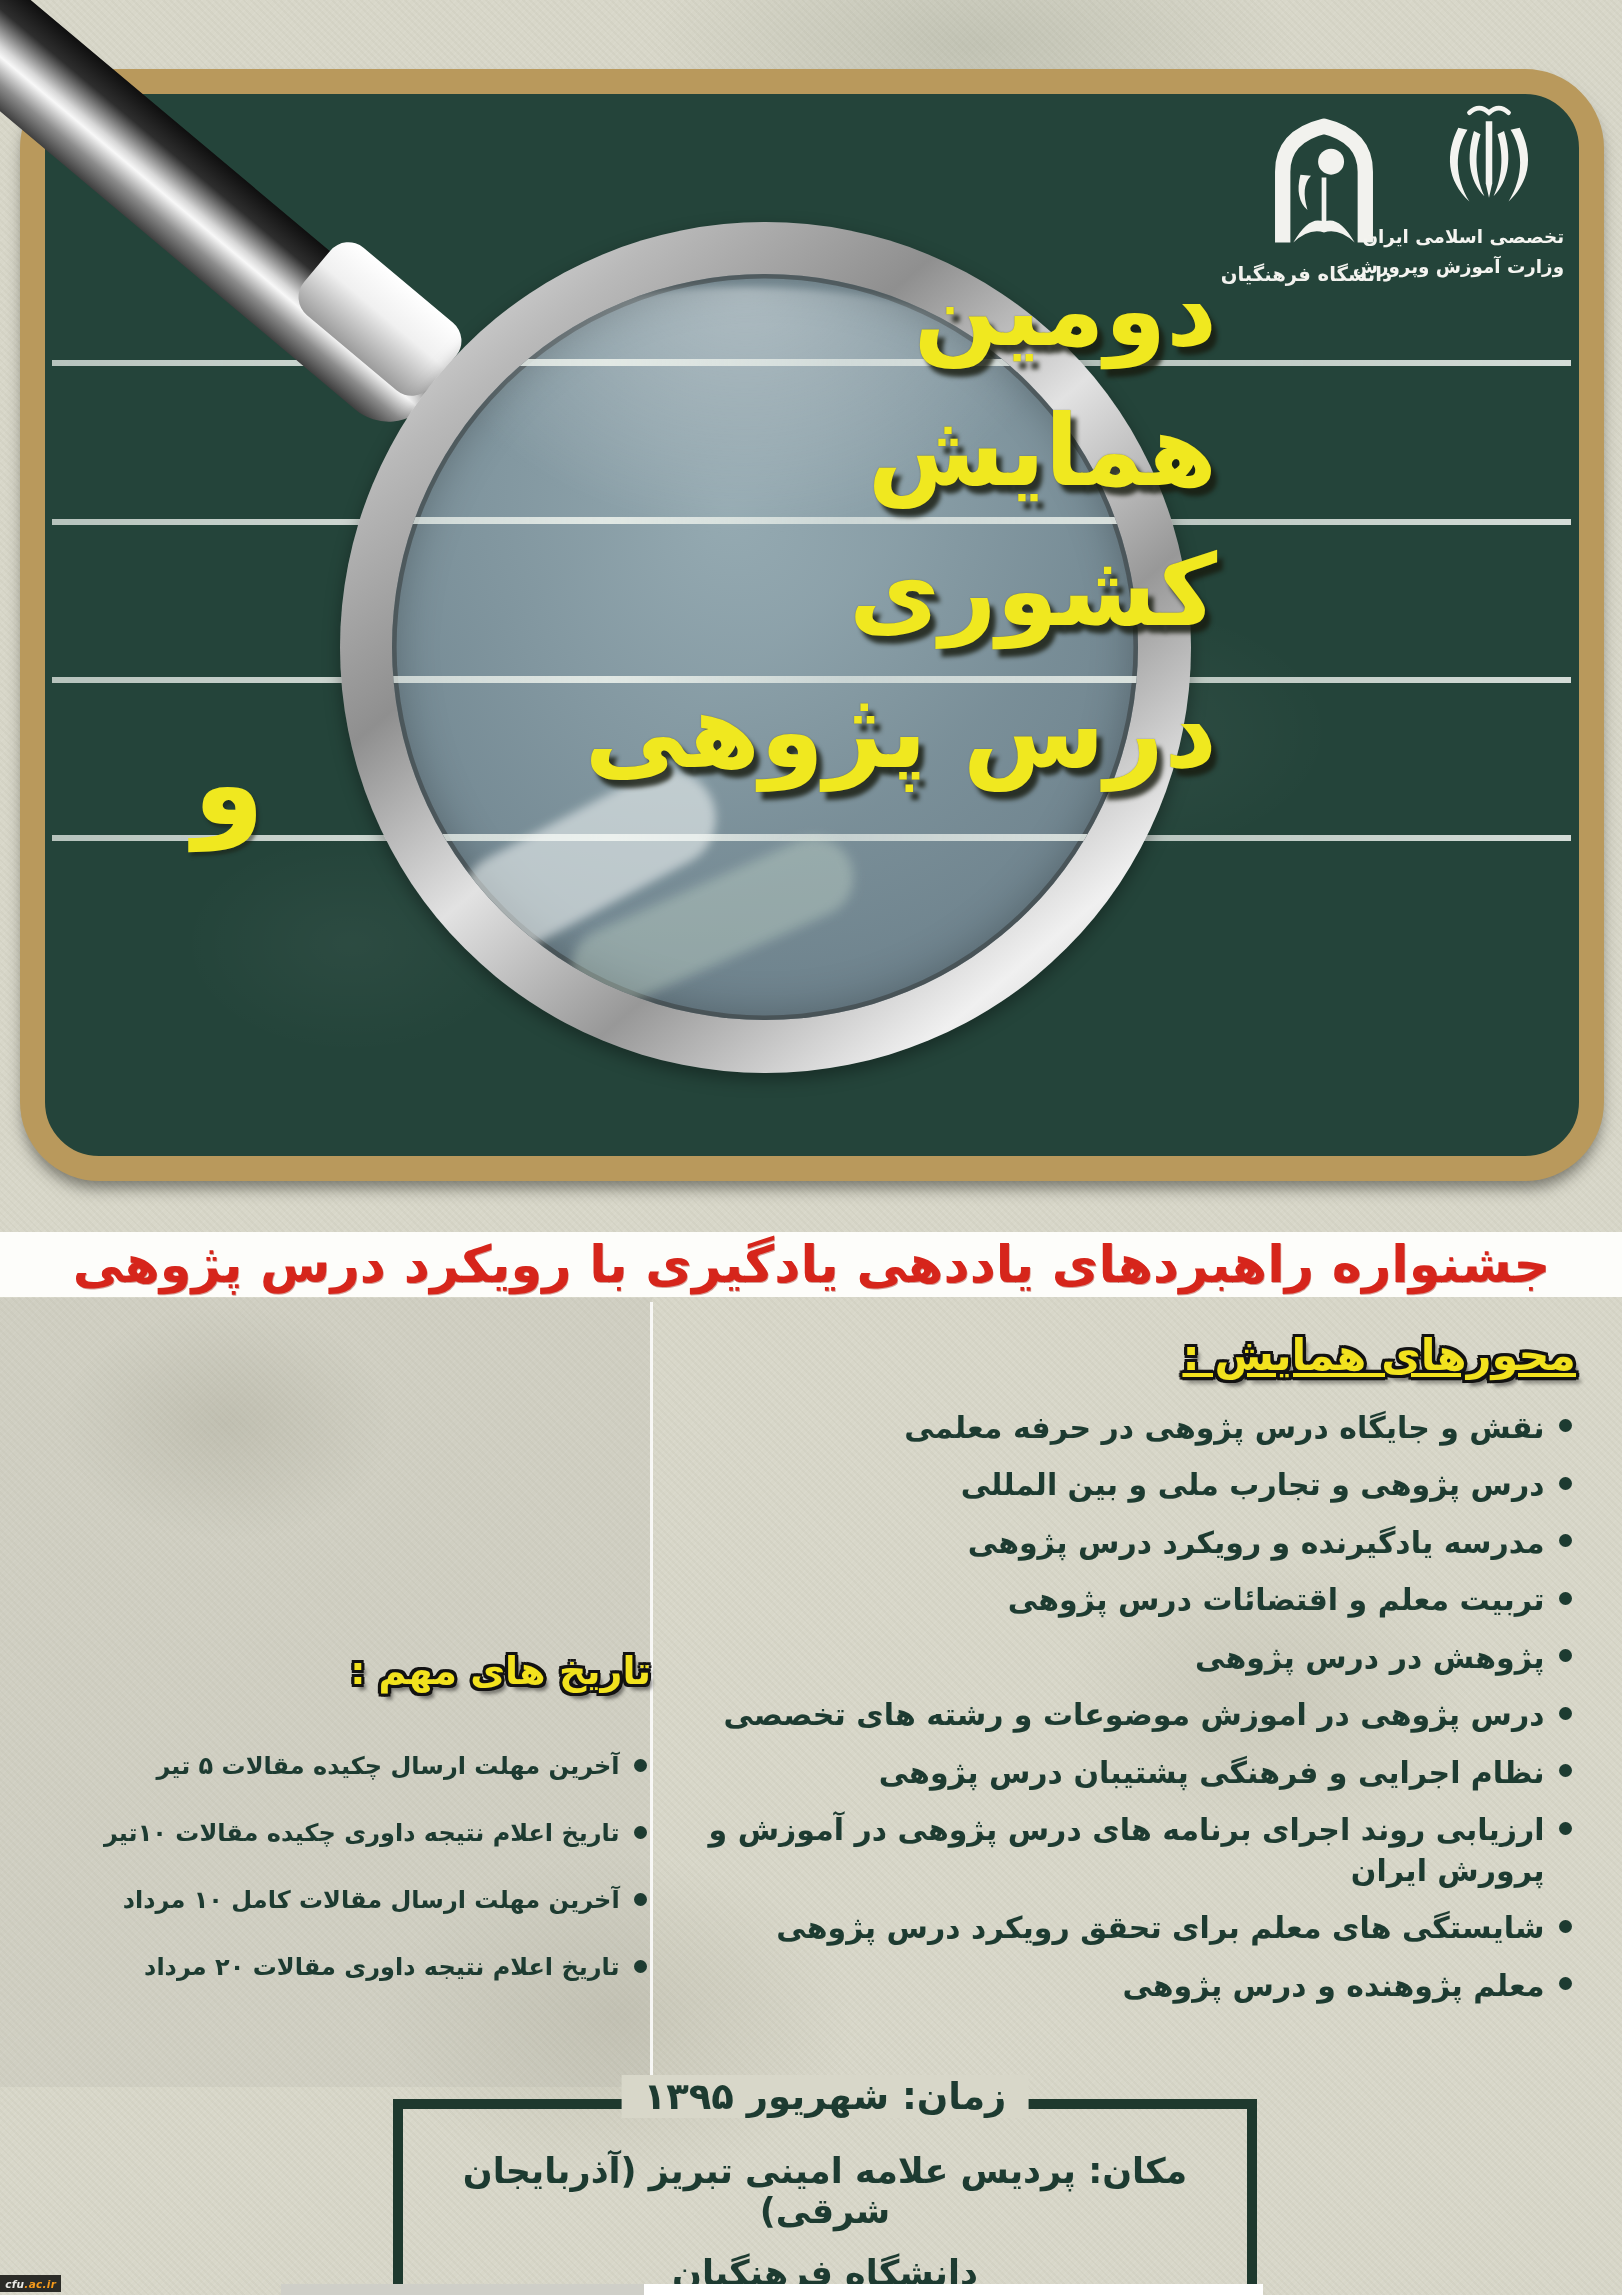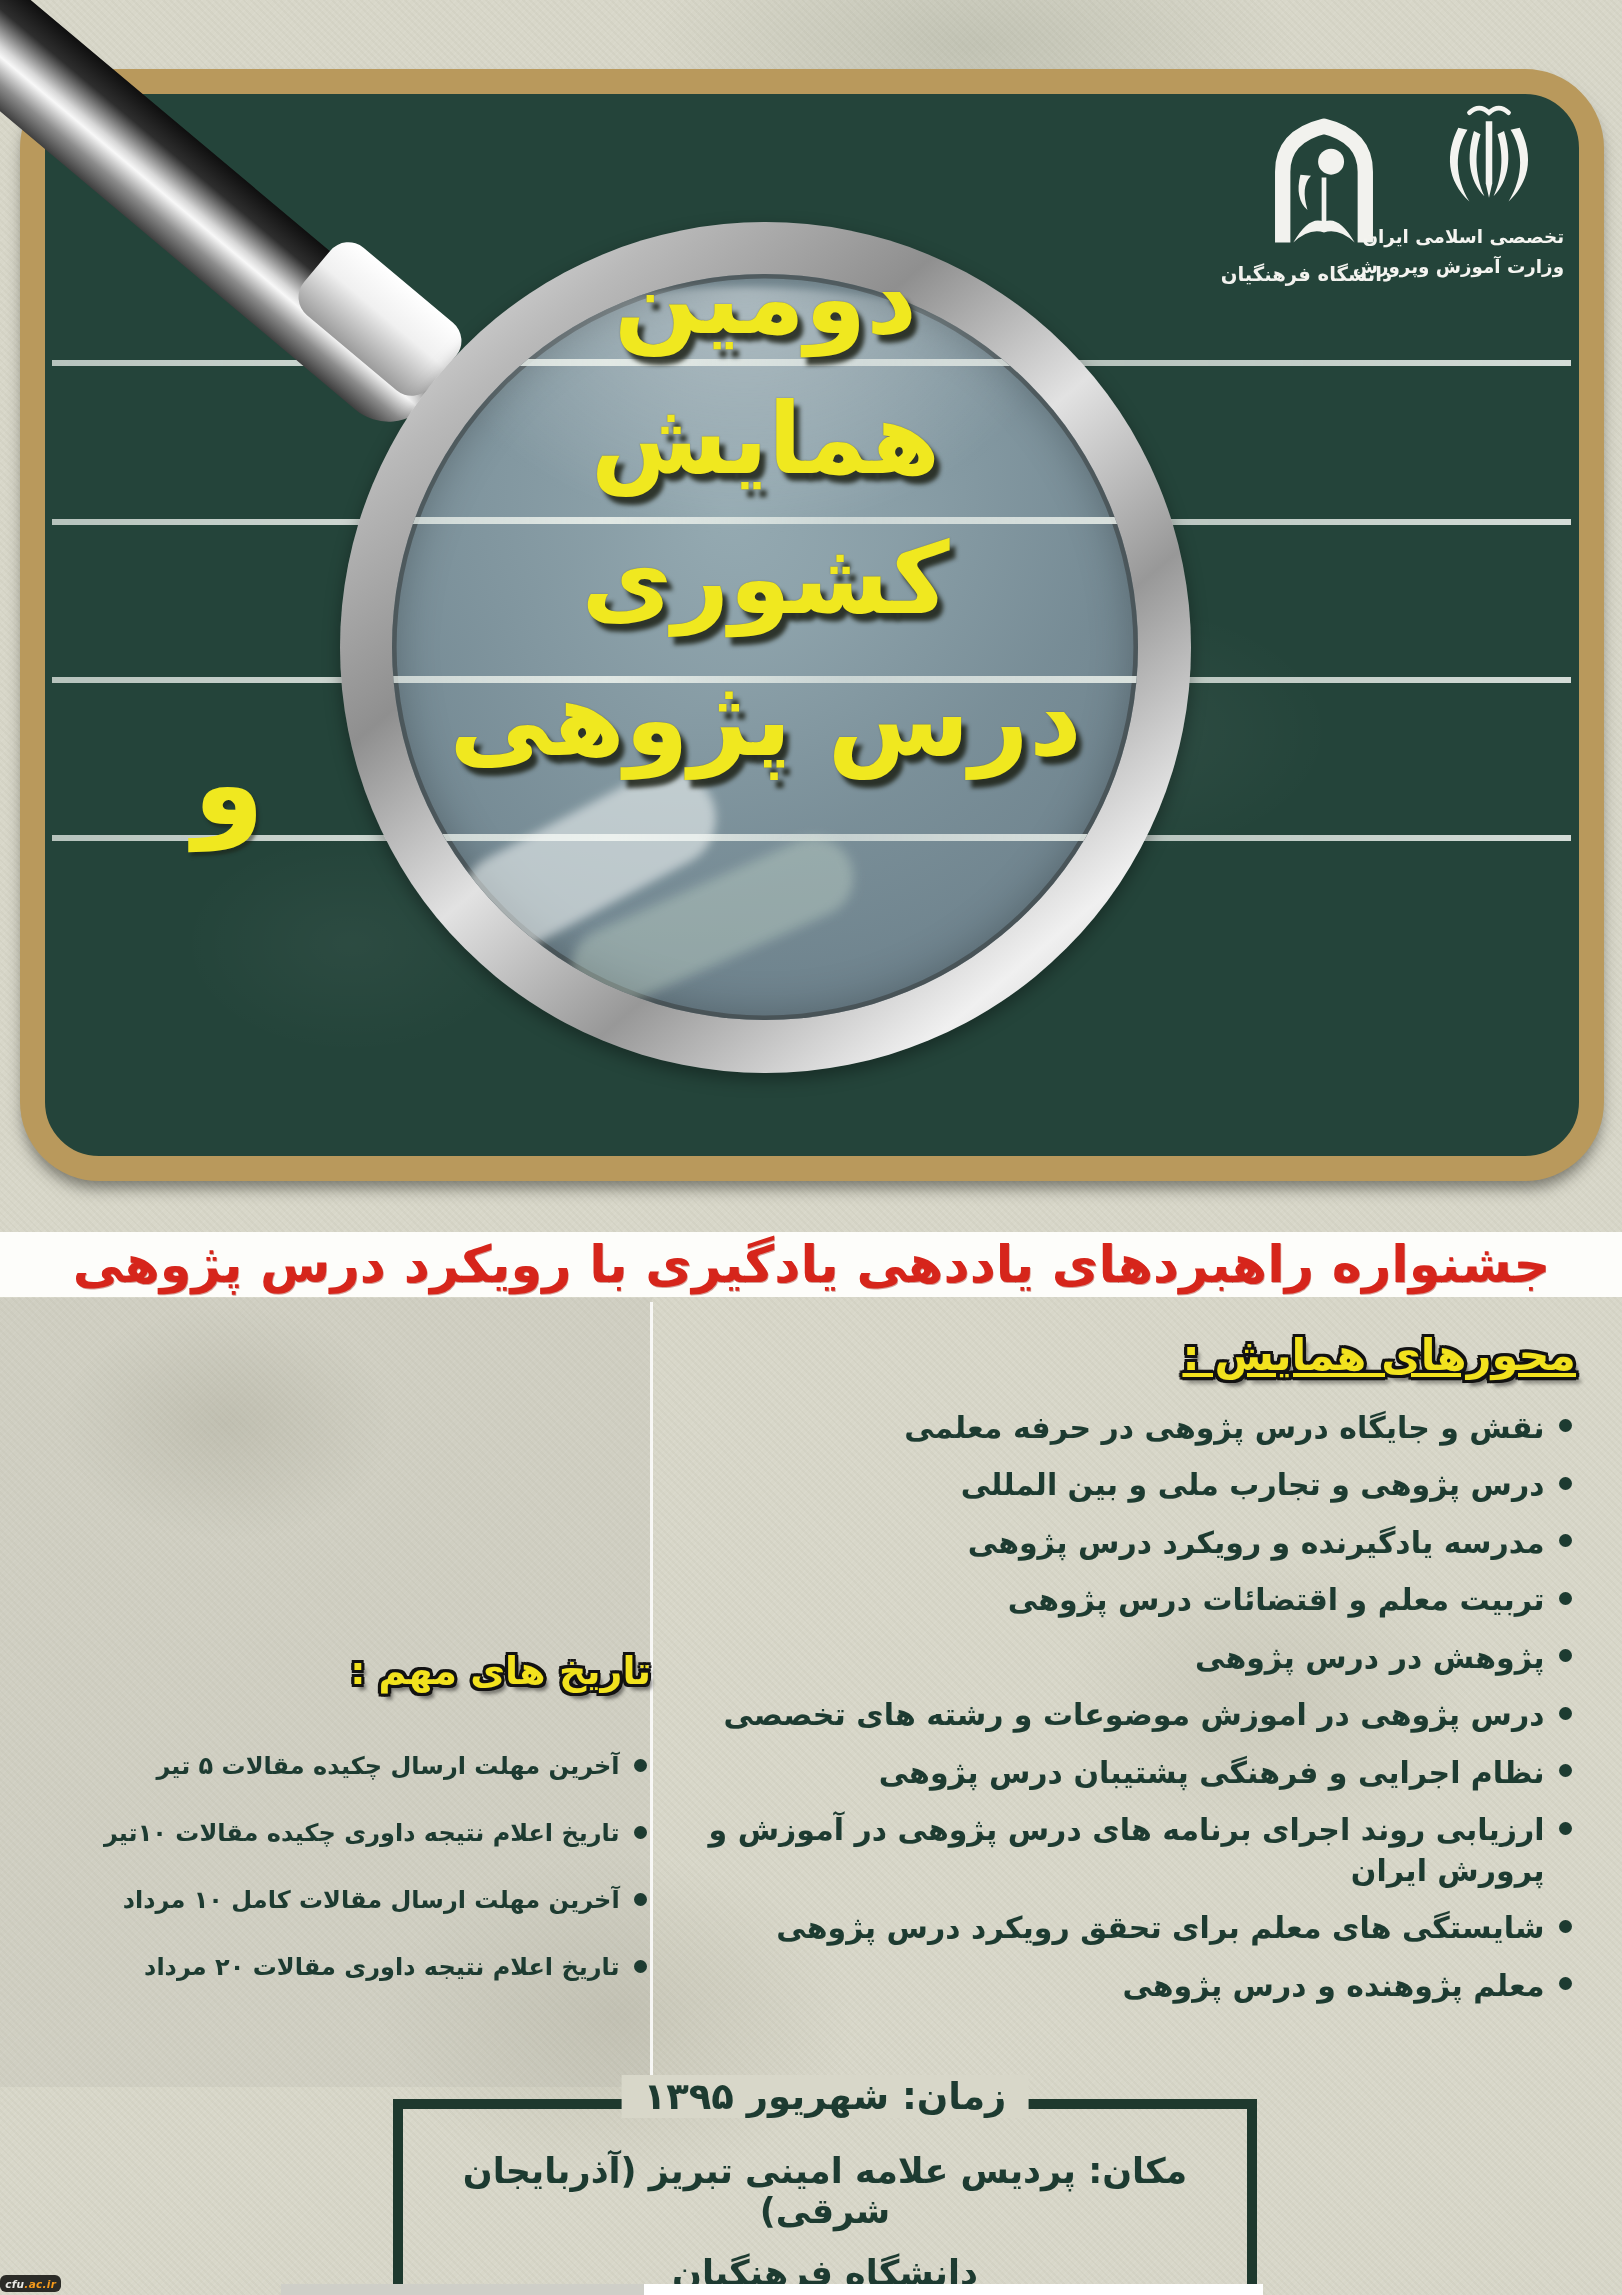--- a/index.html
+++ b/index.html
@@ -44,21 +44,21 @@
     box-shadow:inset 0 0 0 4.6px rgba(55,60,60,0.55), inset 0 0 46px rgba(0,0,0,0.28);}
   .lens .chalkline{left:-13px;right:-13px;height:7.2px;}
   .glare-top{position:absolute;left:26px;top:13px;width:654px;height:249px;border-radius:50%;
     background:radial-gradient(ellipse at 50% 0%, rgba(255,255,255,0.35), transparent 70%);
     filter:blur(3.9px);}
   .glare-bottom{position:absolute;left:59px;top:537px;width:275px;height:98px;border-radius:52px;
     transform:rotate(-28deg);background:rgba(245,250,248,0.55);filter:blur(4.6px);}
   .glare-bottom2{position:absolute;left:170px;top:609px;width:301px;height:79px;border-radius:46px;
     transform:rotate(-24deg);background:rgba(210,225,210,0.35);filter:blur(5.2px);}
   
-  .title-block{position:absolute;left:314px;top:229px;width:903px;text-align:center;z-index:6;direction:rtl;}
+  .title-block{position:absolute;left:314px;top:241px;width:903px;z-index:6;direction:rtl;}
   .title-line{height:140px;line-height:140px;font-size:99px;font-weight:bold;color:#f0e81f;
     text-shadow:5.9px 7.9px 4.6px rgba(25,28,16,0.82), 0 0 1.3px rgba(60,60,30,0.6);white-space:nowrap;}
   .title-line.last{font-size:103px;}
   .vav{position:absolute;left:193px;top:717px;z-index:6;font-size:115px;font-weight:bold;color:#f0e81f;
     text-shadow:2.6px 3.9px 3.3px rgba(25,28,16,0.5);}
   
   .logo-uni{position:absolute;left:1255px;top:115px;width:137px;text-align:center;z-index:6;}
   .logo-uni .label{margin-top:9.2px;color:#f2f2ee;font-size:19.6px;font-weight:bold;direction:rtl;white-space:nowrap;}
   .logo-iran{position:absolute;left:1413px;top:98px;width:151px;text-align:center;z-index:6;}
   .logo-iran .l1{margin-top:10.5px;color:#f4f4f0;font-size:18.3px;font-weight:bold;direction:rtl;white-space:nowrap;}
@@ -90,21 +90,21 @@
   .info-box{position:absolute;left:393px;top:2099px;width:864px;height:196px;box-sizing:border-box;
     border:10.5px solid #1e392e;border-bottom:none;z-index:2;}
   .info-time{position:absolute;left:50%;top:-34px;transform:translateX(-50%);
     background:#d8d7c9;padding:0 22px;font-size:37px;font-weight:bold;color:#1d3b31;direction:rtl;white-space:nowrap;}
   .info-place{margin-top:42px;text-align:center;font-size:35px;font-weight:bold;color:#1d3b31;direction:rtl;}
   .info-org{margin-top:22px;text-align:center;font-size:35px;font-weight:bold;color:#1d3b31;direction:rtl;}
   .bottom-strip{position:absolute;left:281px;top:2284px;width:982px;height:11.8px;z-index:3;
     background:linear-gradient(to right,#cfcfc8 0 37%,#ffffff 37%);}
   
   .watermark{position:absolute;left:0;top:2275px;height:17px;padding:0 5.2px;background:#2b2b27;
-    display:flex;align-items:center;z-index:4;font-style:italic;font-weight:bold;font-size:10.5px;letter-spacing:0.3px;border-radius:6px;}
+    display:flex;align-items:center;z-index:4;font-style:italic;font-weight:bold;font-size:10.5px;letter-spacing:0.3px;}
   .watermark .site{color:#e8e8e4;}
   .watermark .dom{color:#f59a1c;}
 </style>
 </head>
 <body>
 
 <div class="page">
 
   <div class="board">
     <div class="chalkline" style="top:266px"></div>

